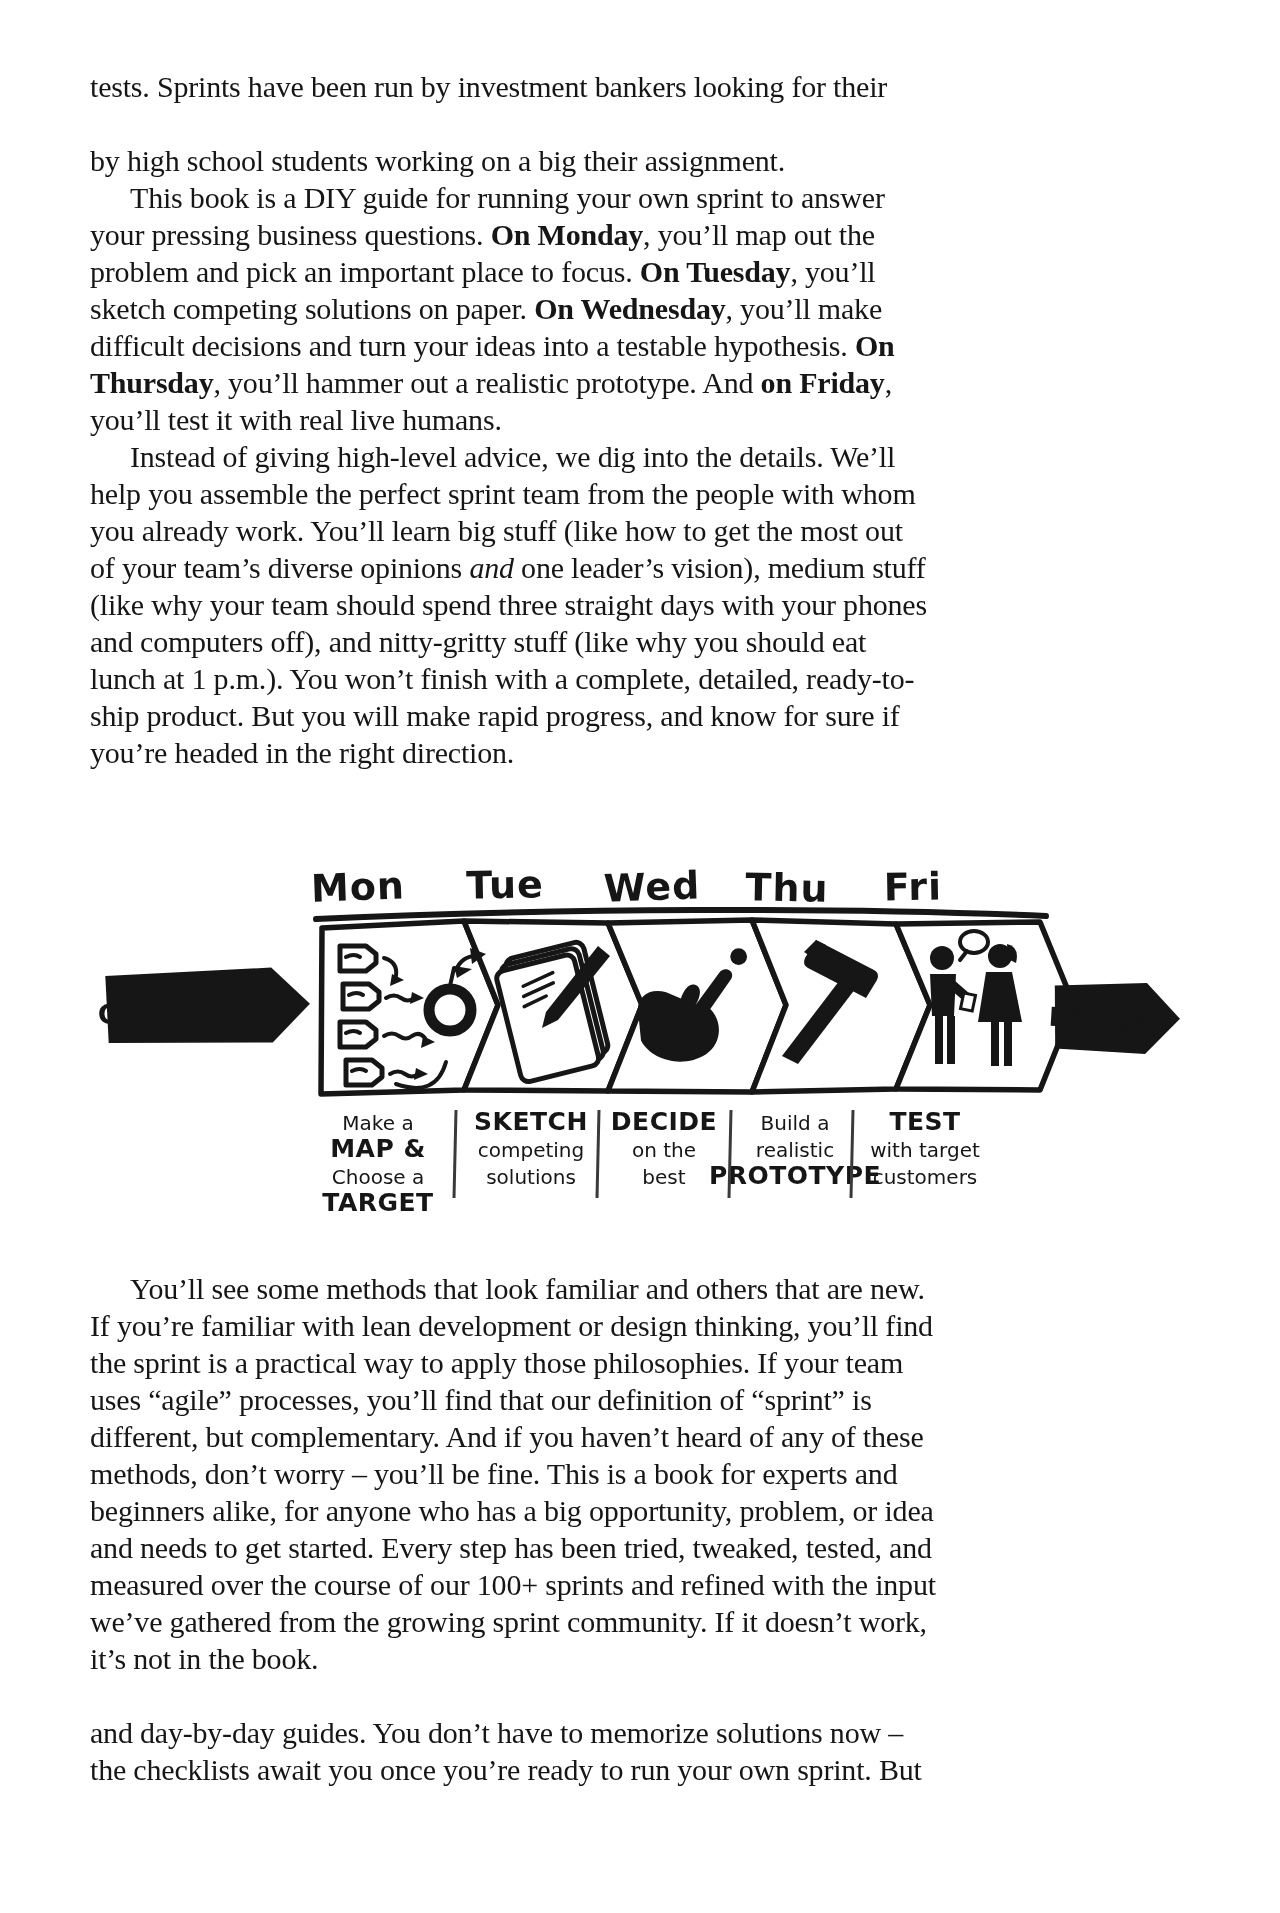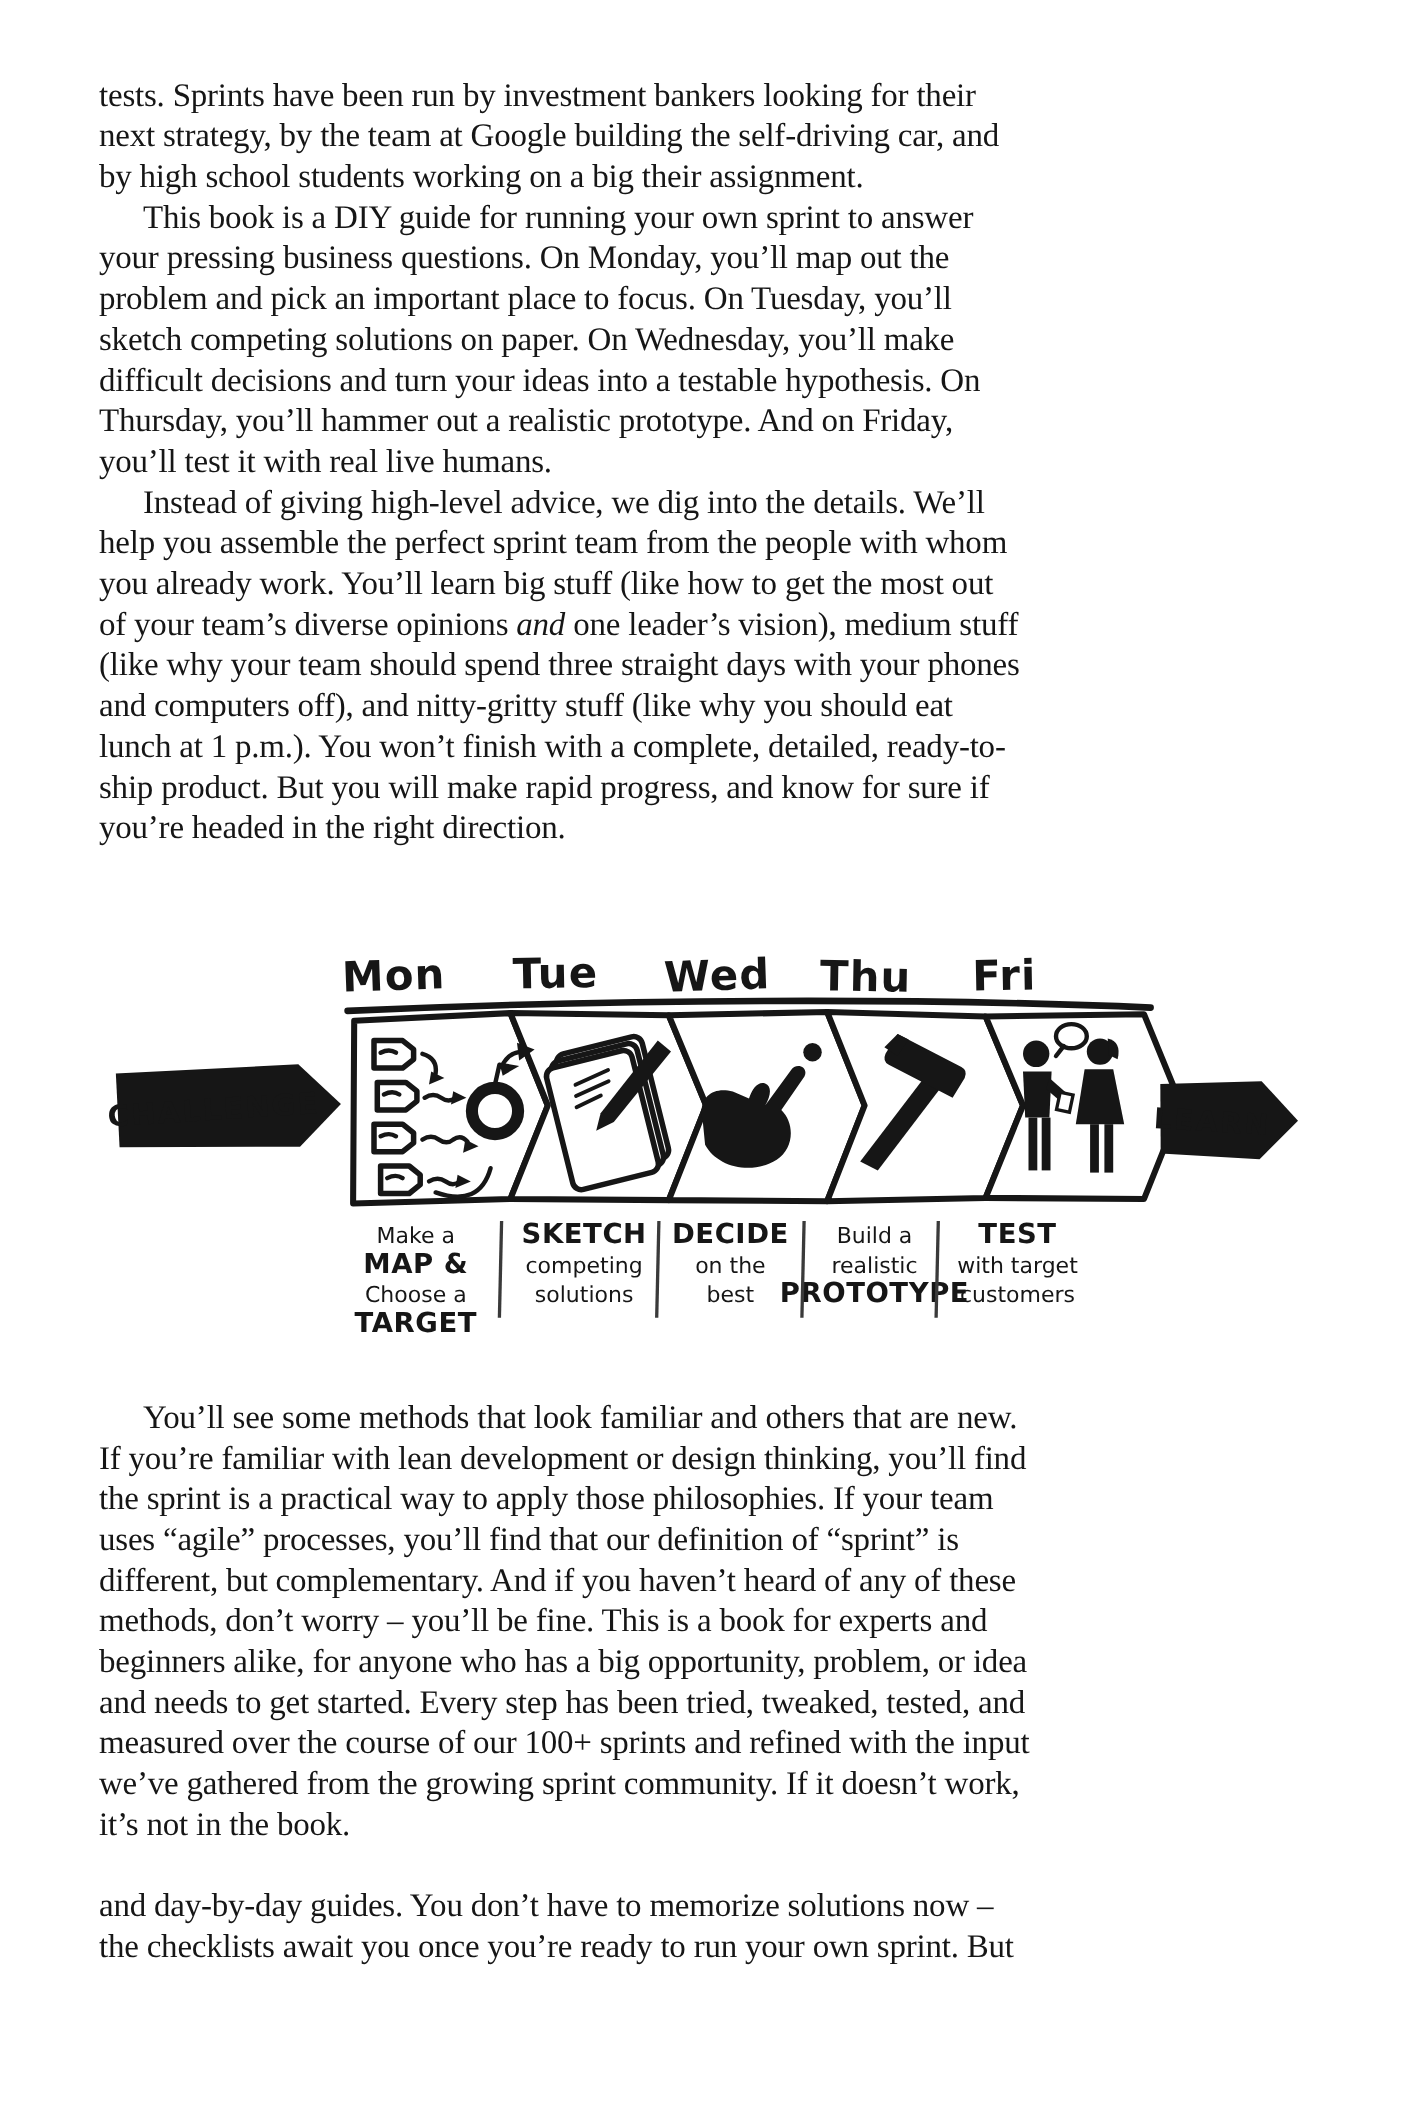--- a/index.html
+++ b/index.html
@@ -12,21 +12,21 @@
   }
   .text-block {
     position:absolute; left:90px; width:1108px;
     font-size:30px; line-height:37px; letter-spacing:-0.2px;
     text-align:left; color:#161616;
   }
   #text-upper { top:68px; }
   #text-lower { top:1270px; }
   .text-block p { margin:0; }
   .text-block p.indent { text-indent:40px; }
-  .text-block b { font-weight:normal; }
+  .text-block b { font-weight:bold; }
   .text-block i { font-style:italic; }
 
   .figure { position:absolute; left:0; top:848px; width:1280px; height:430px; }
   .figure svg { display:block; }
   .figure text { font-family:"DejaVu Sans", sans-serif; fill:var(--ink); }
   .day-label { font-size:38px; font-weight:bold; letter-spacing:1px; }
   .banner-label { fill:#ffffff; font-weight:bold; }
   .challenge-label { font-size:27px; letter-spacing:1.5px; }
   .learn-label { font-size:26px; letter-spacing:2px; }
   .panel { fill:#ffffff; stroke:var(--ink); stroke-width:5.5; stroke-linejoin:round; }
@@ -36,21 +36,21 @@
   .cap-big { font-size:25px; font-weight:bold; letter-spacing:0.5px; }
   .cap-small { font-size:20px; font-weight:normal; }
   .cap-divider { stroke:#3a3a3a; stroke-width:3; }
 </style>
 </head>
 <body>
 
 <div class="page">
 
   <div class="text-block" id="text-upper">
-      <p class="para"><span>tests. Sprints have been run by investment bankers looking for their</span><br><span>next strategy, by the team at Google building the self-driving car, and</span><br><span>by high school students working on a big their assignment.</span></p>
+      <p class="para"><span>tests. Sprints have been run by investment bankers looking for their</span><br><br><span>by high school students working on a big their assignment.</span></p>
       <p class="para indent"><span>This book is a DIY guide for running your own sprint to answer</span><br><span>your pressing business questions. </span><b>On Monday</b><span>, you’ll map out the</span><br><span>problem and pick an important place to focus. </span><b>On Tuesday</b><span>, you’ll</span><br><span>sketch competing solutions on paper. </span><b>On Wednesday</b><span>, you’ll make</span><br><span>difficult decisions and turn your ideas into a testable hypothesis. </span><b>On</b><br><b>Thursday</b><span>, you’ll hammer out a realistic prototype. And </span><b>on Friday</b><span>,</span><br><span>you’ll test it with real live humans.</span></p>
       <p class="para indent"><span>Instead of giving high-level advice, we dig into the details. We’ll</span><br><span>help you assemble the perfect sprint team from the people with whom</span><br><span>you already work. You’ll learn big stuff (like how to get the most out</span><br><span>of your team’s diverse opinions </span><i>and</i><span> one leader’s vision), medium stuff</span><br><span>(like why your team should spend three straight days with your phones</span><br><span>and computers off), and nitty-gritty stuff (like why you should eat</span><br><span>lunch at 1 p.m.). You won’t finish with a complete, detailed, ready-to-</span><br><span>ship product. But you will make rapid progress, and know for sure if</span><br><span>you’re headed in the right direction.</span></p>
     </div>
 
   <div class="figure">
     <svg width="1280" height="430" viewBox="0 0 1280 430">
 
       <text class="day-label" x="358" y="52" text-anchor="middle" transform="rotate(-2 358 40)">Mon</text>
       <text class="day-label" x="505" y="50" text-anchor="middle" transform="rotate(-1 505 40)">Tue</text>
       <text class="day-label" x="652" y="52" text-anchor="middle" transform="rotate(-2 652 40)">Wed</text>

